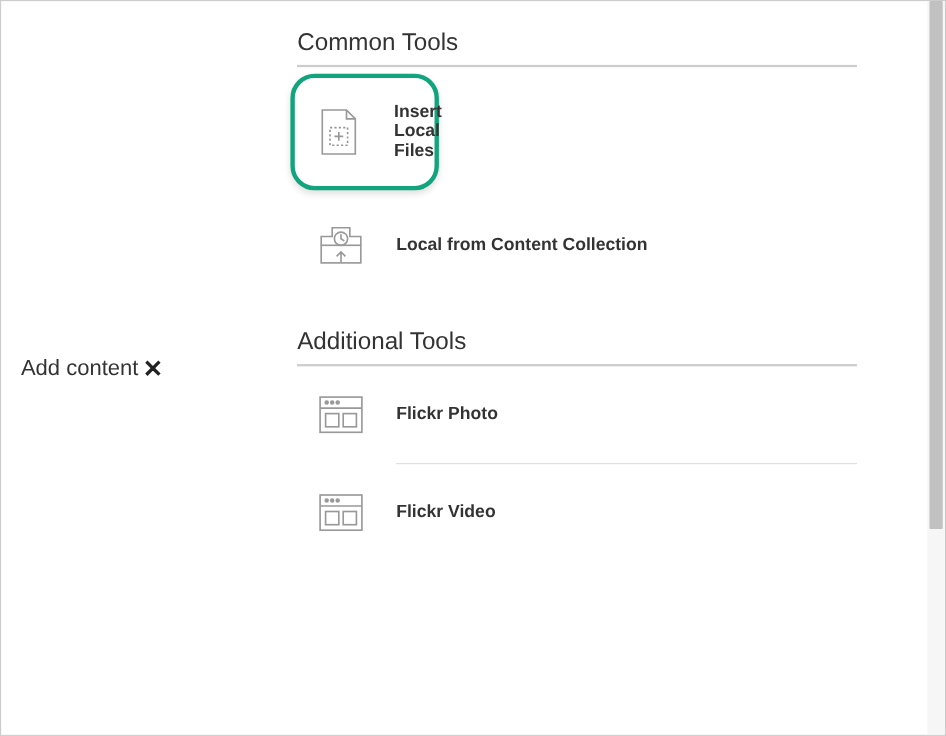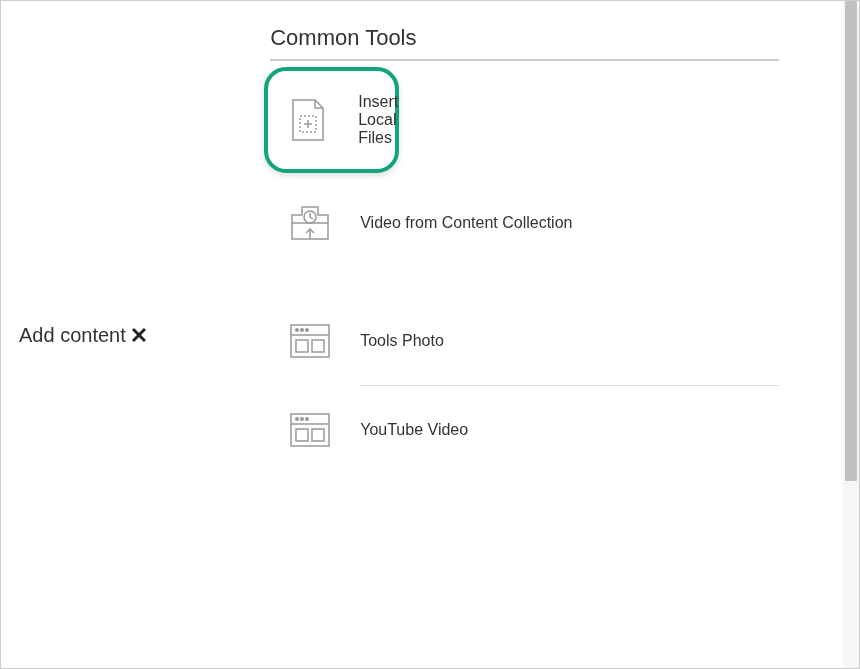--- a/index.html
+++ b/index.html
@@ -91,21 +91,21 @@
       padding: 22px 12px 22px 18px;
       border-bottom: 1px solid #ddd;
       cursor: pointer;
       position: relative;
     }
     .item-indented {
       margin-left: 90px;
     }
     .item-label {
       font-size: 16px;
-      font-weight: 400;
+      font-weight: 700;
       color: #333;
     }
     .icon-box {
       width: 44px;
       height: 44px;
       display: flex;
       align-items: center;
       justify-content: center;
       flex-shrink: 0;
     }
@@ -167,55 +167,56 @@
         <div class="item last-item-in-section">
           <div class="icon-box">
             <svg width="44" height="40" viewBox="0 0 44 40">
               <rect x="4" y="20" width="36" height="16"></rect>
               <path d="M4 20 L4 12 L14 12 L14 4 L30 4 L30 12 L40 12 L40 20"></path>
               <circle cx="22" cy="14" r="6"></circle>
               <path d="M22 10 V14 L25 16"></path>
               <path d="M22 26 L22 36 M18 30 L22 26 L26 30" fill="none"></path>
             </svg>
           </div>
-          <span class="item-label">Video from Content Collection</span>
+          <span class="item-label">Local from Content Collection</span>
         </div>
       </div>
 
       <div class="section">
+        <h2 class="section-title">Additional Tools</h2>
 
         <div class="item item-indented">
           <div class="icon-box" style="margin-left:-90px;">
             <svg width="42" height="36" viewBox="0 0 42 36">
               <rect x="2" y="2" width="38" height="32"></rect>
               <line x1="2" y1="12" x2="40" y2="12"></line>
               <circle cx="8" cy="7" r="1.3" fill="#999"></circle>
               <circle cx="13" cy="7" r="1.3" fill="#999"></circle>
               <circle cx="18" cy="7" r="1.3" fill="#999"></circle>
               <rect x="7" y="17" width="12" height="12"></rect>
               <rect x="23" y="17" width="12" height="12"></rect>
             </svg>
           </div>
-          <span class="item-label">Tools Photo</span>
+          <span class="item-label">Flickr Photo</span>
         </div>
 
 
         <div class="item item-indented last-item-in-section">
           <div class="icon-box" style="margin-left:-90px;">
             <svg width="42" height="36" viewBox="0 0 42 36">
               <rect x="2" y="2" width="38" height="32"></rect>
               <line x1="2" y1="12" x2="40" y2="12"></line>
               <circle cx="8" cy="7" r="1.3" fill="#999"></circle>
               <circle cx="13" cy="7" r="1.3" fill="#999"></circle>
               <circle cx="18" cy="7" r="1.3" fill="#999"></circle>
               <rect x="7" y="17" width="12" height="12"></rect>
               <rect x="23" y="17" width="12" height="12"></rect>
             </svg>
           </div>
-          <span class="item-label">YouTube Video</span>
+          <span class="item-label">Flickr Video</span>
         </div>
       </div>
 
     </div>
 
     <div class="scrollbar-fake">
       <div class="scrollbar-thumb"></div>
     </div>
   </div>
 </div>

